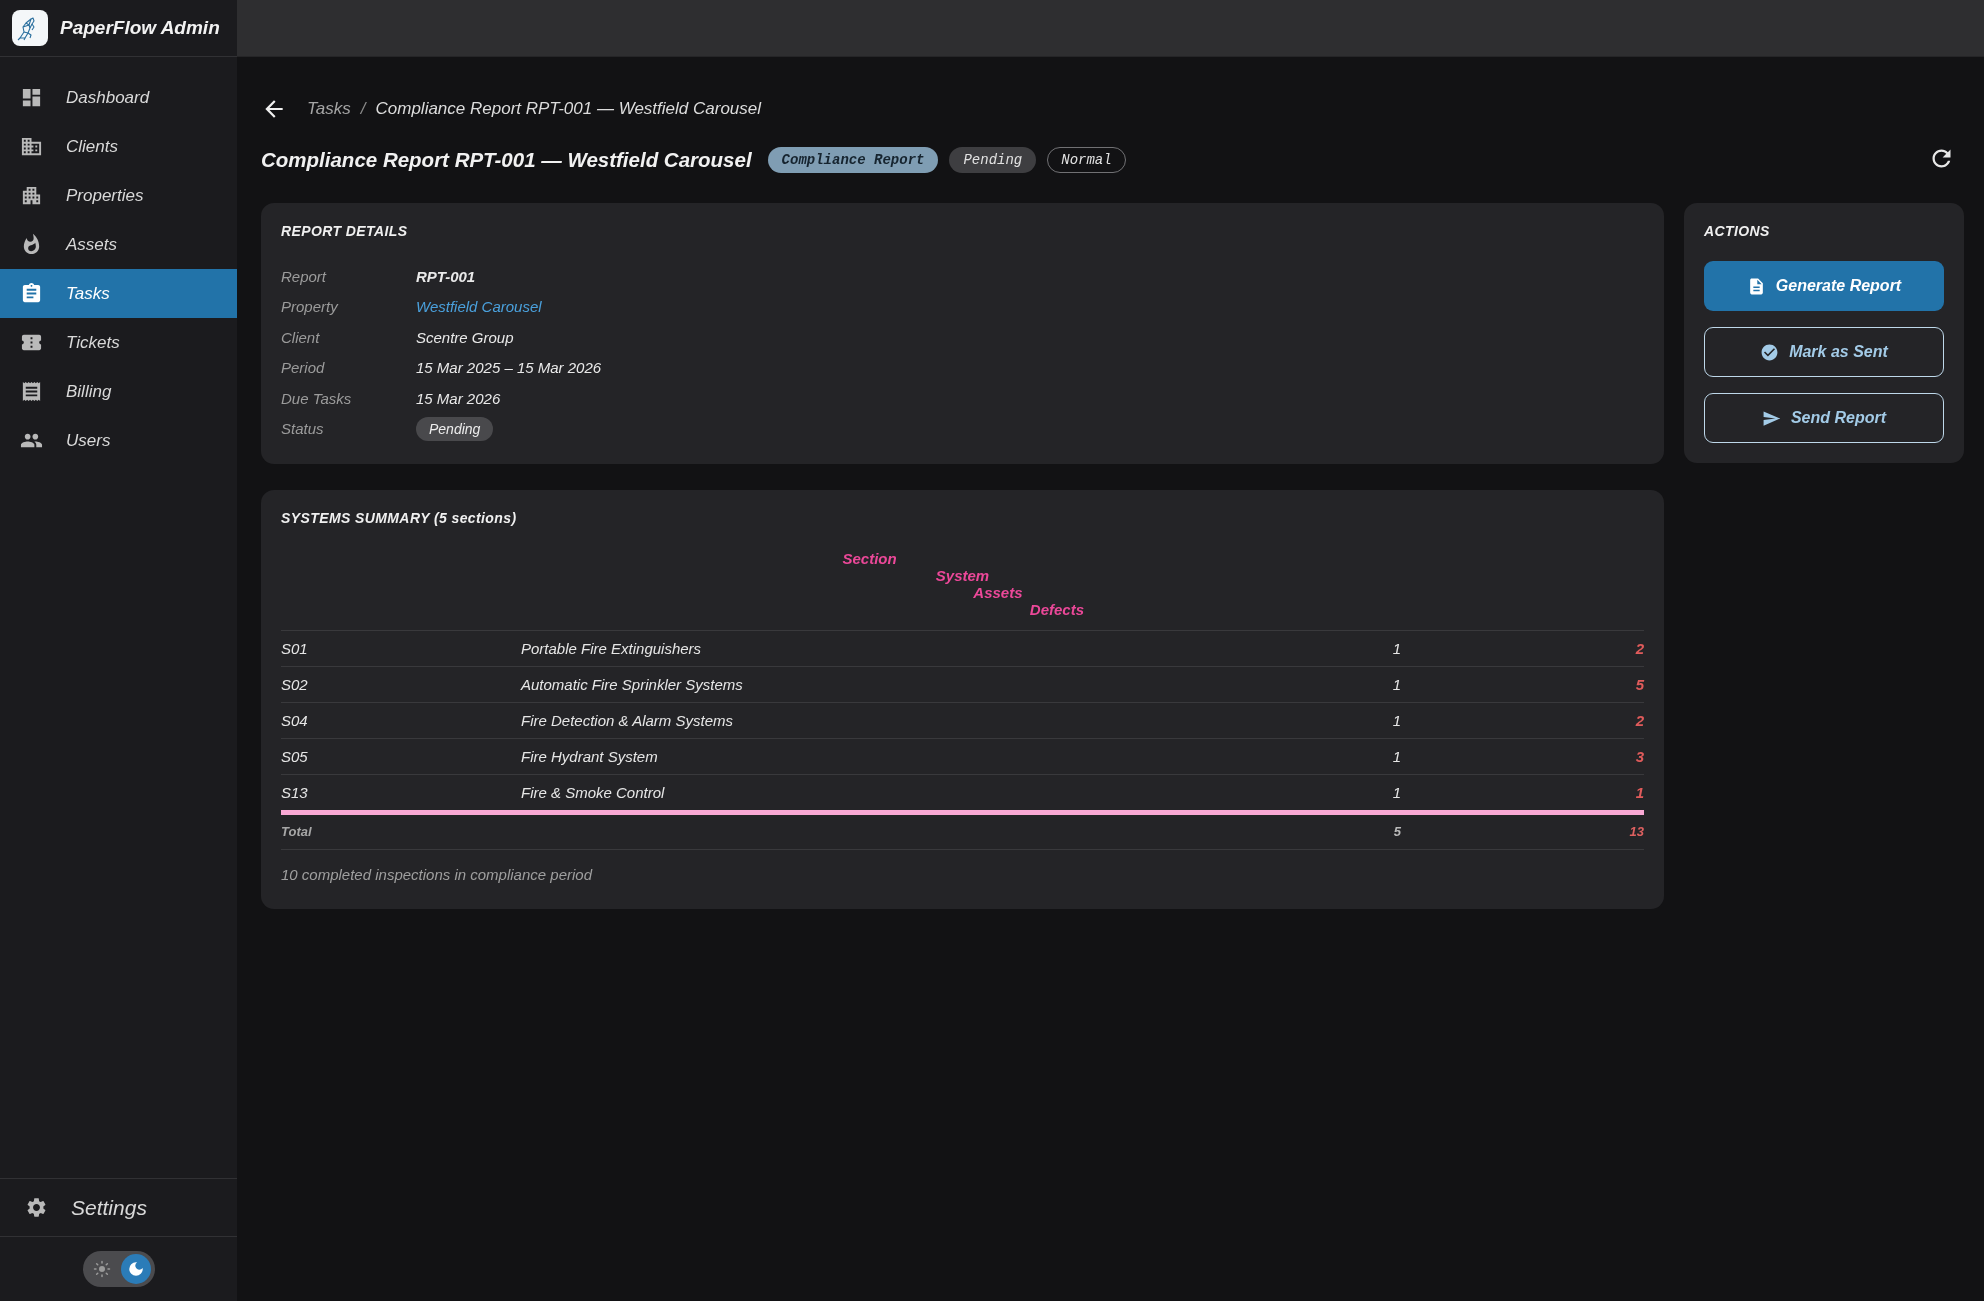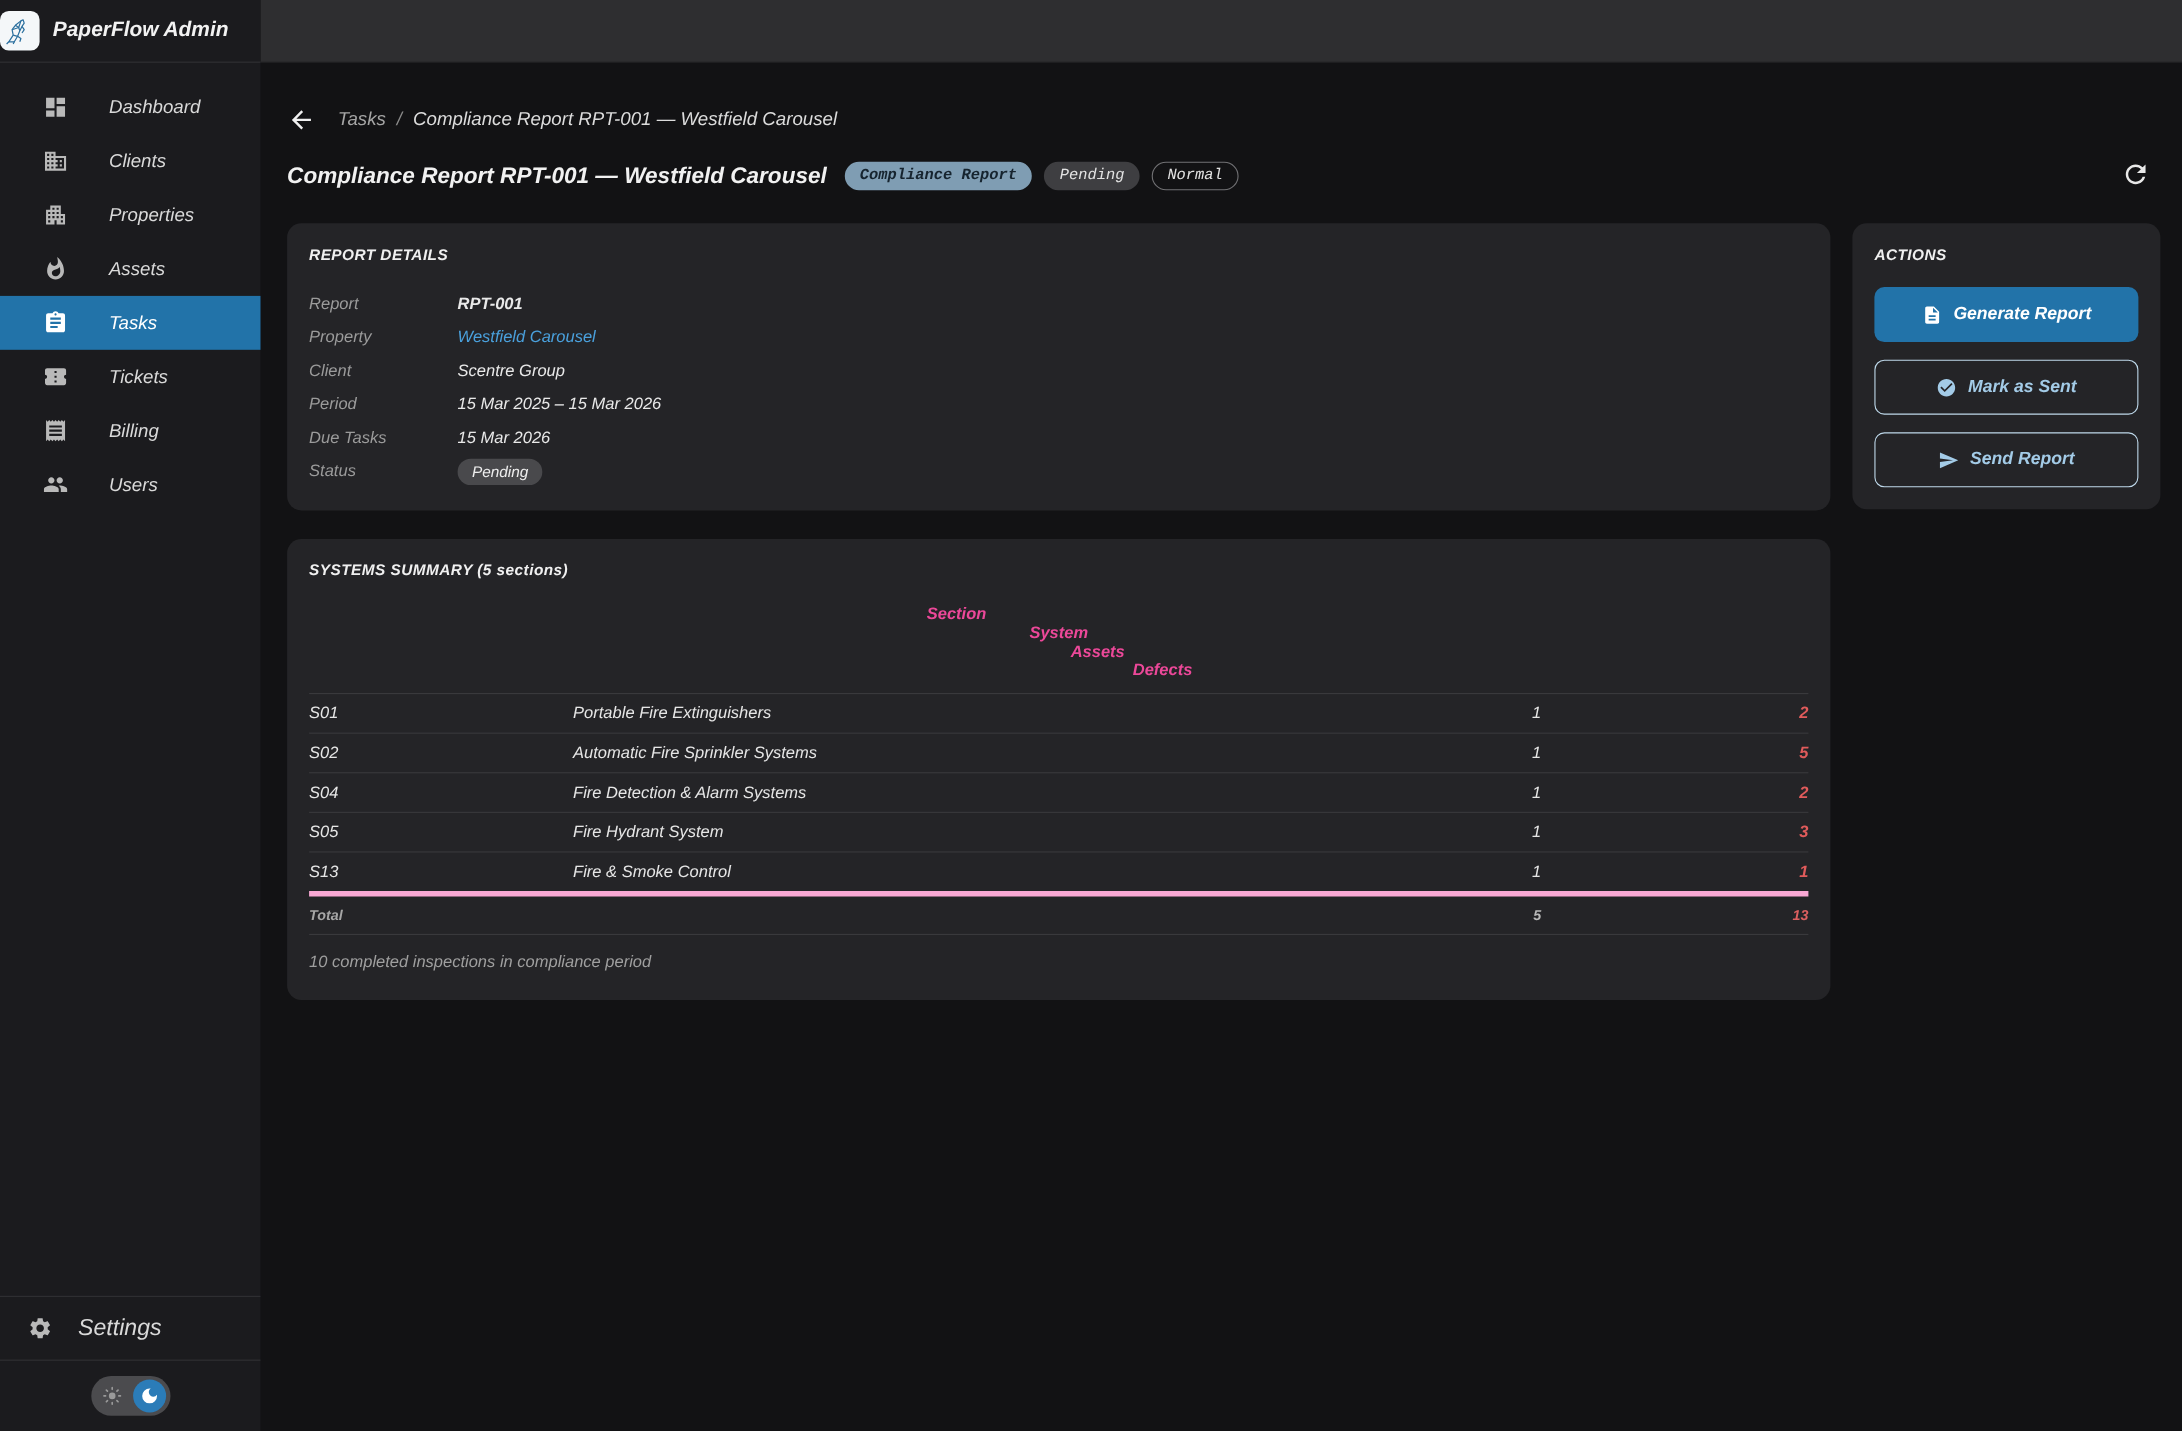--- a/index.html
+++ b/index.html
@@ -6,26 +6,26 @@
   html,body { width:1984px; height:1301px; overflow:hidden; }
   body {
     font-family:"Liberation Sans", sans-serif;
     font-style:italic;
     background:#121214;
     color:#e8e8e8;
     display:flex;
   }
   
   .sidebar { width:237px; min-width:237px; height:100%; background:#1b1b1e; display:flex; flex-direction:column; }
-  .side-header { height:57px; display:flex; align-items:center; padding-left:0; border-bottom:1px solid #313134; }
+  .side-header { height:57px; display:flex; align-items:center; padding-left:12px; border-bottom:1px solid #313134; }
   .logo-box { width:36px; height:36px; background:#f4f7f9; border-radius:8px; display:flex; align-items:center; justify-content:center; }
   .logo-box svg { width:28px; height:28px; }
   .app-title { margin-left:12px; font-size:19px; font-weight:bold; color:#f2f2f2; }
   .nav { padding-top:16px; }
-  .nav-item { height:49px; display:flex; align-items:center; padding-left:39px; cursor:pointer; color:#d9d9d9;gap:14px; }
+  .nav-item { height:49px; display:flex; align-items:center; padding-left:20px; cursor:pointer; color:#d9d9d9; }
   .nav-item .nicon { width:24px; height:24px; color:#b9b9b9; display:flex; align-items:center; }
   .nav-item .nicon svg { width:23px; height:23px; }
   .nav-item span.nlabel { margin-left:22px; font-size:17px; }
   .nav-item.active { background:#2273a9; color:#ffffff; }
   .nav-item.active .nicon { color:#ffffff; }
   .side-spacer { flex:1; }
   .side-divider { border-top:1px solid #313134; }
   .settings-item { height:57px; display:flex; align-items:center; padding-left:25px; cursor:pointer; color:#d9d9d9; }
   .settings-item .nicon { width:24px; height:24px; color:#b9b9b9; }
   .settings-item .nicon svg { width:23px; height:23px; }

